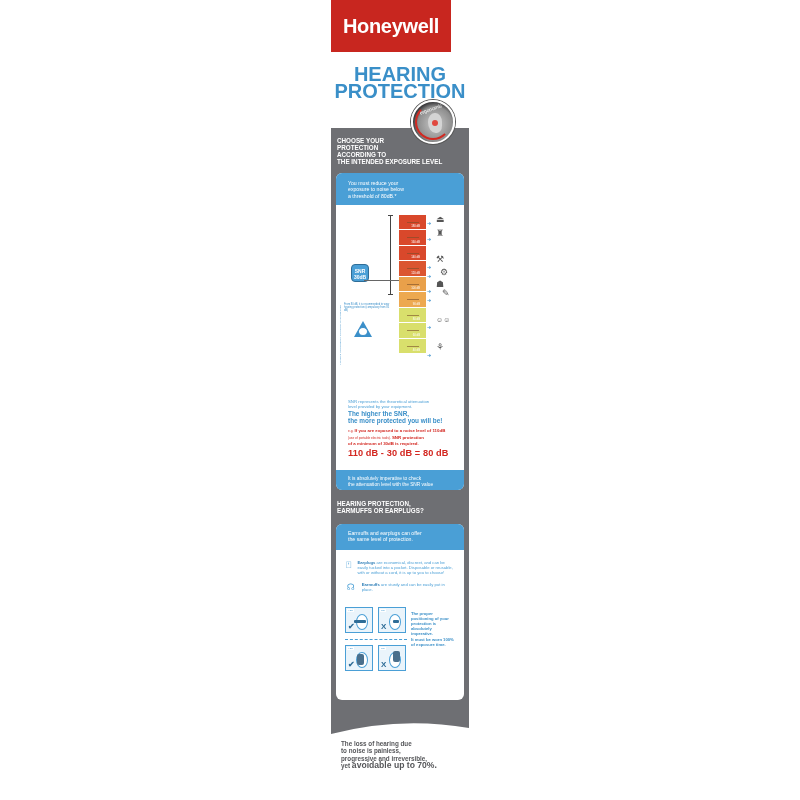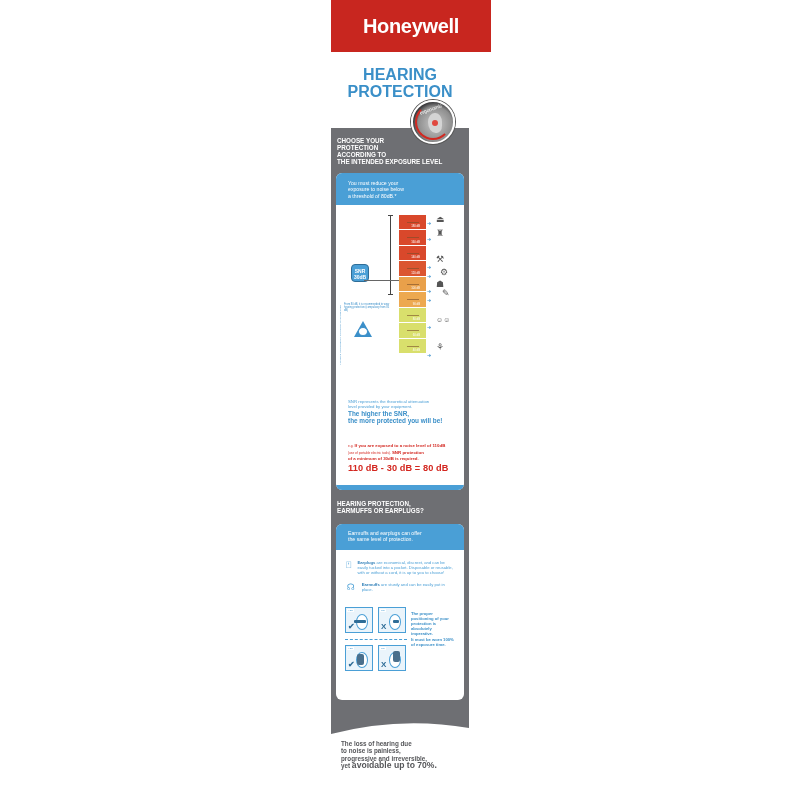--- a/index.html
+++ b/index.html
@@ -1,24 +1,24 @@
 <!DOCTYPE html>
 <html><head>
 <meta charset="utf-8">
 <style>
   * { box-sizing: border-box; margin: 0; padding: 0; }
   html, body { width: 800px; height: 800px; background: #ffffff; overflow: hidden; }
   body { position: relative; font-family: "Liberation Sans", sans-serif; }
 
   .banner { position: absolute; left: 331px; top: 0; width: 138px; height: 800px; background: #ffffff; }
 
-  .brand-bar { position: absolute; left: 0; top: 0; width: 160px; height: 52px; background: #c8261f; display: flex; align-items: center; justify-content: center; }
+  .brand-bar { position: absolute; left: 0; top: 0; width: 120px; height: 52px; background: #c8261f; display: flex; align-items: center; justify-content: center; }
   .brand-bar span { color: #ffffff; font-weight: bold; font-size: 20px; letter-spacing: -0.3px; }
 
-  .title { position: absolute; left: 0; top: 66px; width: 138px; text-align: center; color: #3a8fc8; font-weight: bold; font-size: 16px; line-height: 17px; }
+  .title { position: absolute; left: 0; top: 66px; width: 138px; text-align: center; color: #3a8fc8; font-weight: bold; font-size: 20px; line-height: 17px; }
 
   .grey-panel { position: absolute; left: 0; top: 128px; width: 138px; height: 592px; background: #6e6f73; }
   .grey-curve { position: absolute; left: 0; top: 718px; width: 138px; height: 16px; }
 
   .emblem { position: absolute; left: 80px; top: 100px; width: 44px; height: 44px; border-radius: 50%; background: radial-gradient(circle at 55% 55%, #c9c9c9 0%, #8e8e8e 55%, #3d3d3f 70%); border: 2px solid #ffffff; box-shadow: 0 0 0 1px #555; }
   .emblem .ear { position: absolute; left: 15px; top: 11px; width: 14px; height: 20px; border-radius: 50% 50% 40% 60%; background: #d4d4d4; }
   .emblem .dot { position: absolute; left: 19px; top: 18px; width: 6px; height: 6px; border-radius: 50%; background: #e0483f; }
   .emblem .arc { position: absolute; inset: 2px; border-radius: 50%; border: 2px solid transparent; border-left-color: #d12a22; border-bottom-color: #d12a22; }
   .emblem .lbl { position: absolute; left: 6px; top: 4px; font-size: 5px; color: #fff; transform: rotate(-20deg); }
 
@@ -41,21 +41,21 @@
   .snr { position: absolute; left: 15px; top: 59px; width: 18px; height: 18px; background: #4a9fd6; border: 1px solid #2f6d97; border-radius: 4px; color: #fff; font-size: 5px; font-weight: bold; line-height: 6px; text-align: center; padding-top: 3px; }
   .snr-line2 { position: absolute; left: 28px; top: 75px; width: 35px; height: 1px; background: #666; }
   .small-note { position: absolute; left: 8px; top: 98px; width: 46px; font-size: 2.6px; color: #3b8fc9; line-height: 3.2px; }
   .tri { position: absolute; left: 18px; top: 116px; width: 0; height: 0; border-left: 9px solid transparent; border-right: 9px solid transparent; border-bottom: 16px solid #3b8fc9; }
   .tri-in { position: absolute; left: 22px; top: 122px; width: 10px; height: 9px; border-radius: 50%; background: #fff; border: 1px solid #3b8fc9; }
   .vert-text { position: absolute; left: 3px; top: 40px; font-size: 2.2px; color: #3b8fc9; transform: rotate(-90deg); transform-origin: left top; white-space: nowrap; width: 120px; top: 160px; }
 
   .desc { padding: 4px 12px 0 12px; }
   .desc .p1 { color: #4a9fd6; font-size: 4.3px; line-height: 5.3px; }
   .desc .p2 { color: #3a8fc8; font-weight: bold; font-size: 6.4px; line-height: 7px; margin-top: 1px; }
-  .ex { padding: 19px 12px 0 12px; color: #d3261f; }
+  .ex { padding: 4px 12px 0 12px; color: #d3261f; }
   .ex .p { font-size: 4.4px; line-height: 5.3px; font-weight: bold; }
   .ex .p small { font-size: 3.2px; font-weight: normal; }
   .ex .formula { font-size: 9.2px; font-weight: bold; margin-top: 2px; letter-spacing: 0.1px; }
   .card-foot { background: #4a9fd6; color: #fff; font-size: 4.8px; line-height: 6px; padding: 6px 8px 7px 12px; margin-top: 12px; }
 
   .card2-row { display: flex; gap: 6px; padding: 0 10px; margin-top: 7px; }
   .card2-row .ic { width: 10px; color: #4a9fd6; font-size: 9px; line-height: 10px; text-align: center; }
   .card2-row .tx { font-size: 4.2px; line-height: 5.2px; color: #4a9fd6; }
   .card2-row .tx b { font-weight: bold; color: #2f7fb8; }
 

